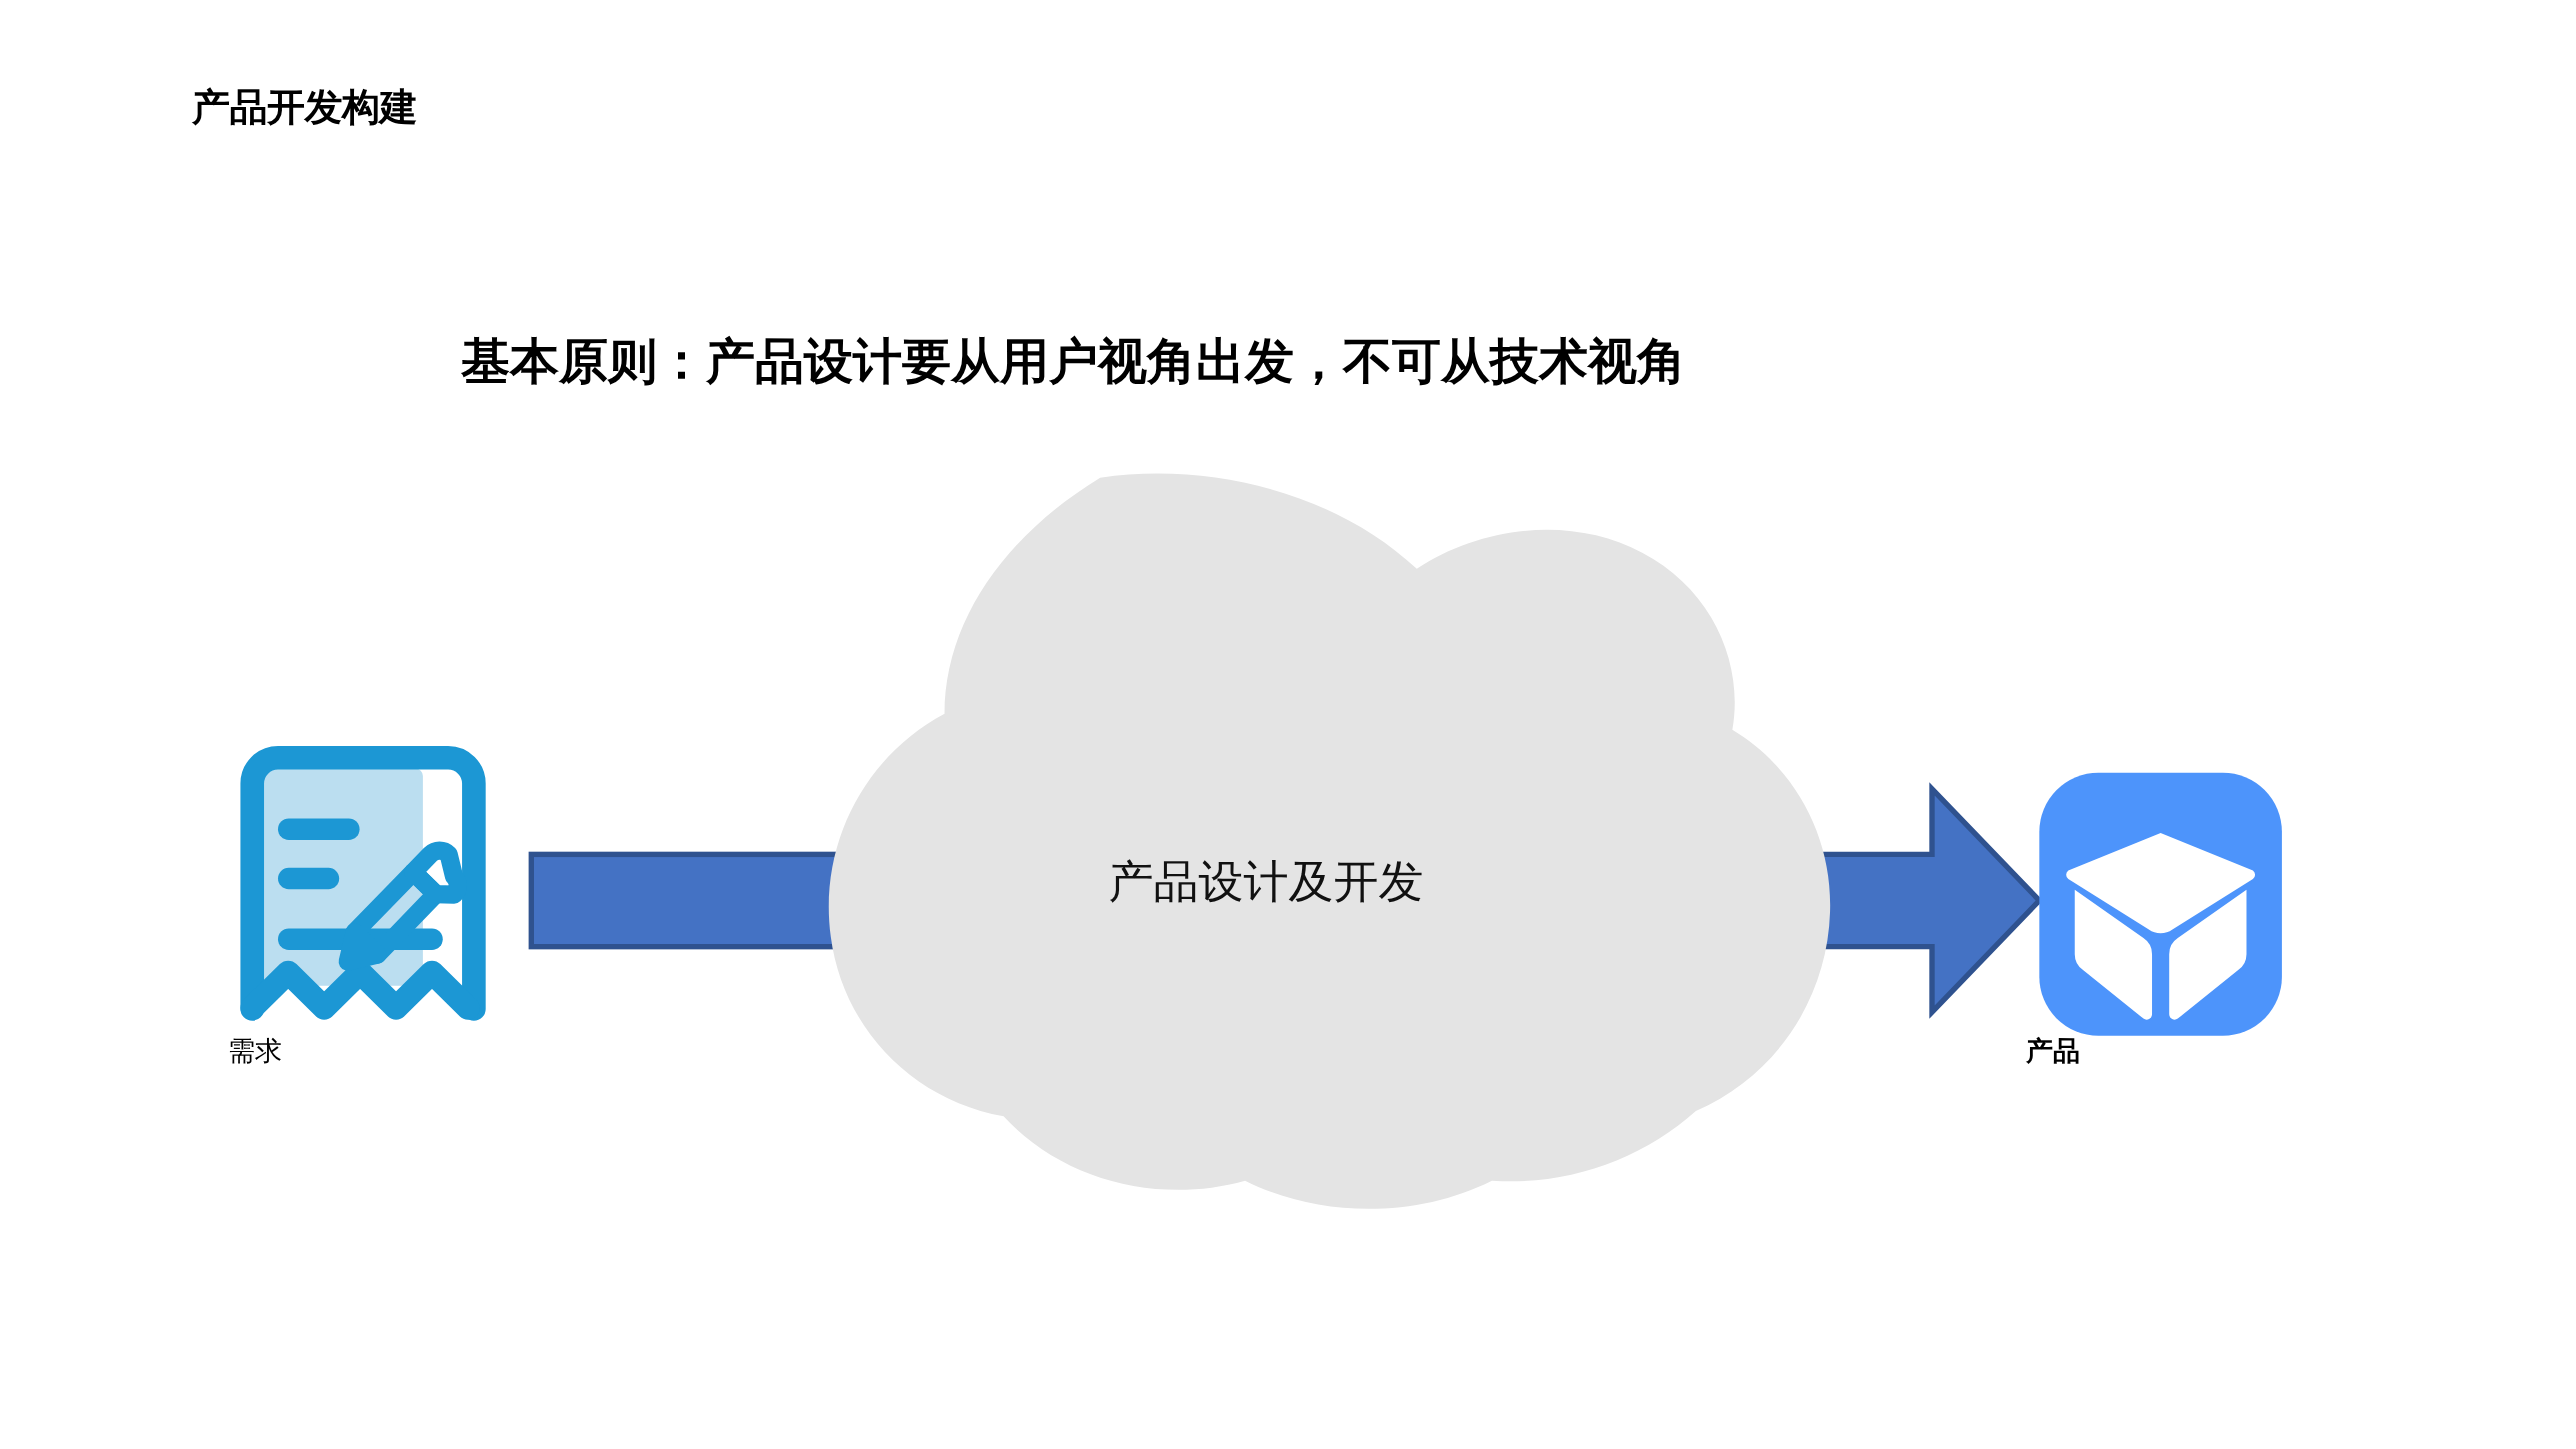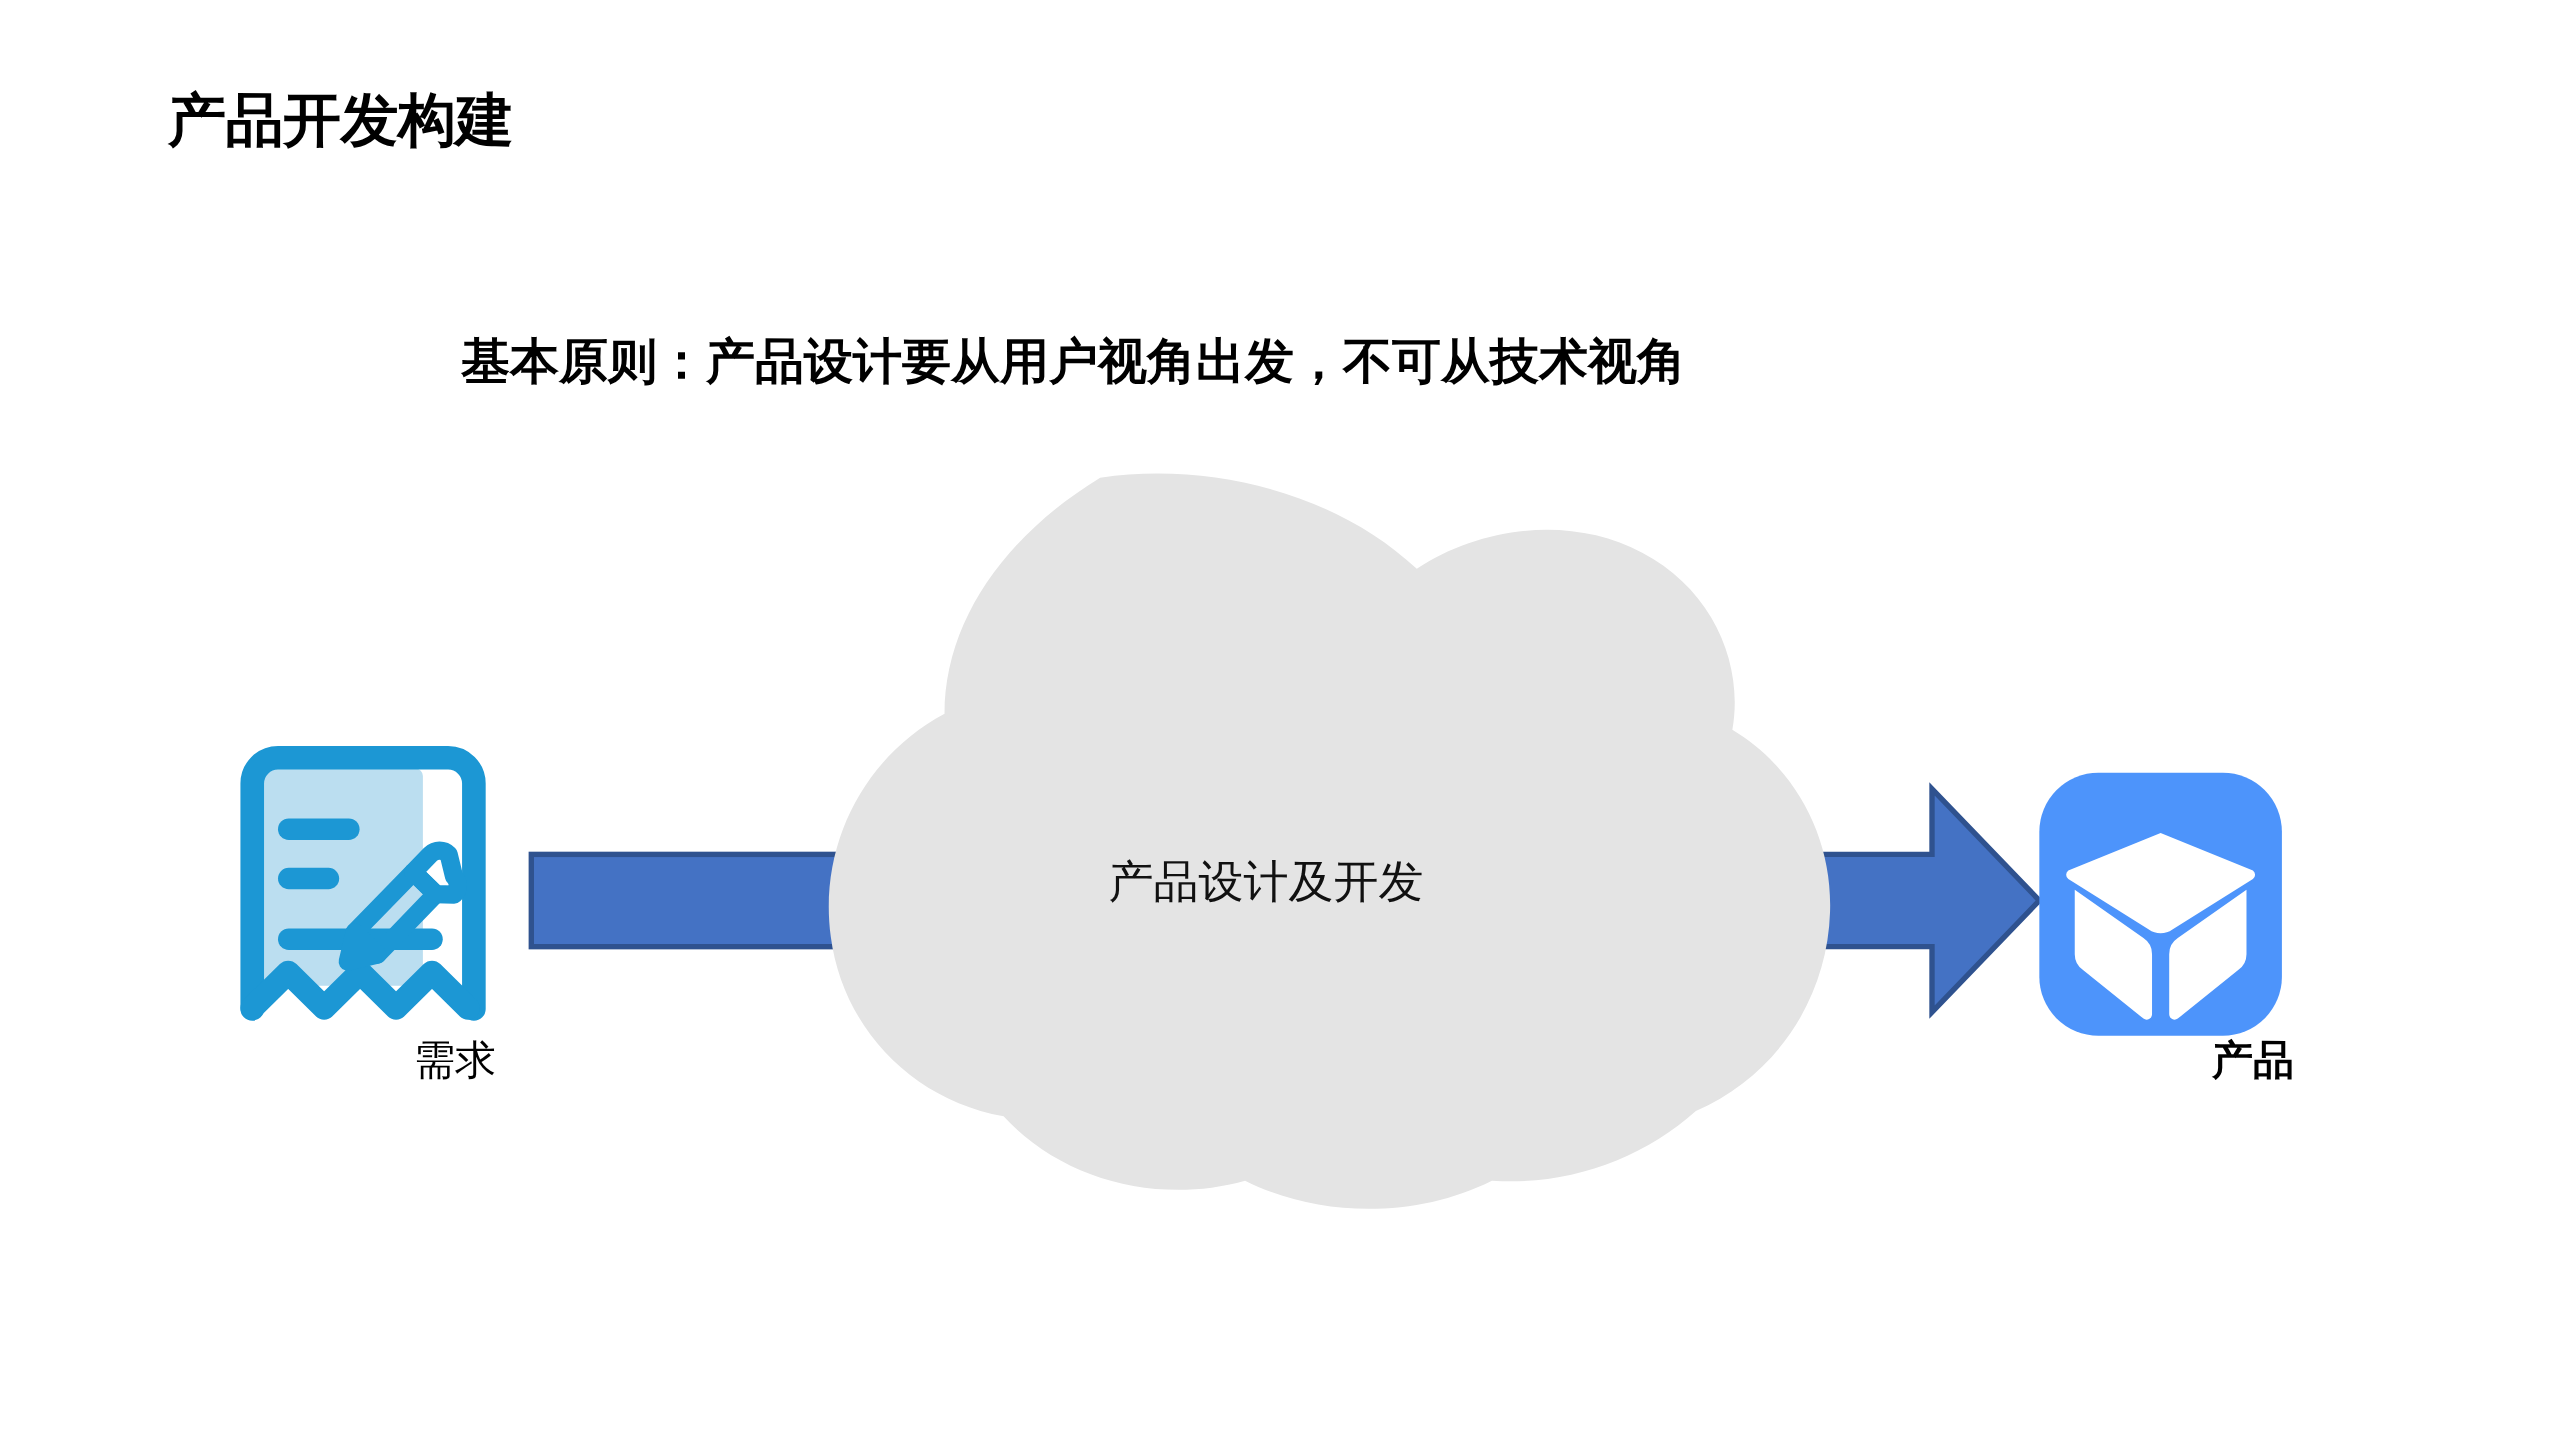--- a/index.html
+++ b/index.html
@@ -21,28 +21,29 @@
     left: 0;
     top: 0;
     width: 2576px;
     height: 1449px;
     background: #ffffff;
   }
 
   
   .slide-title {
     position: absolute;
-    left: 168px;
+    left: 192px;
     top: 90px;
-    font-size: 58px;
+    font-size: 38px;
     font-weight: 700;
     letter-spacing: -0.5px;
     line-height: 1.05;
     color: #000000;
     white-space: nowrap;
+    font-family: Liberation Mono, monospace;
   }
 
   
   .slide-subtitle {
     position: absolute;
     left: 0;
     top: 333px;
     width: 2147px;
     text-align: center;
     font-size: 49px;
@@ -78,24 +79,24 @@
     text-align: center;
     font-size: 45px;
     font-weight: 400;
     color: #111111;
     white-space: nowrap;
   }
 
   
   .caption {
     position: absolute;
-    font-size: 41px;
+    font-size: 27px;
     font-weight: 400;
     color: #000000;
-    text-align: right;
+    text-align: left;
     white-space: nowrap;
   }
   .caption-requirement {
     left: 228px;
     top: 1033px;
     width: 268px;
   }
   .caption-product {
     left: 2026px;
     top: 1033px;

